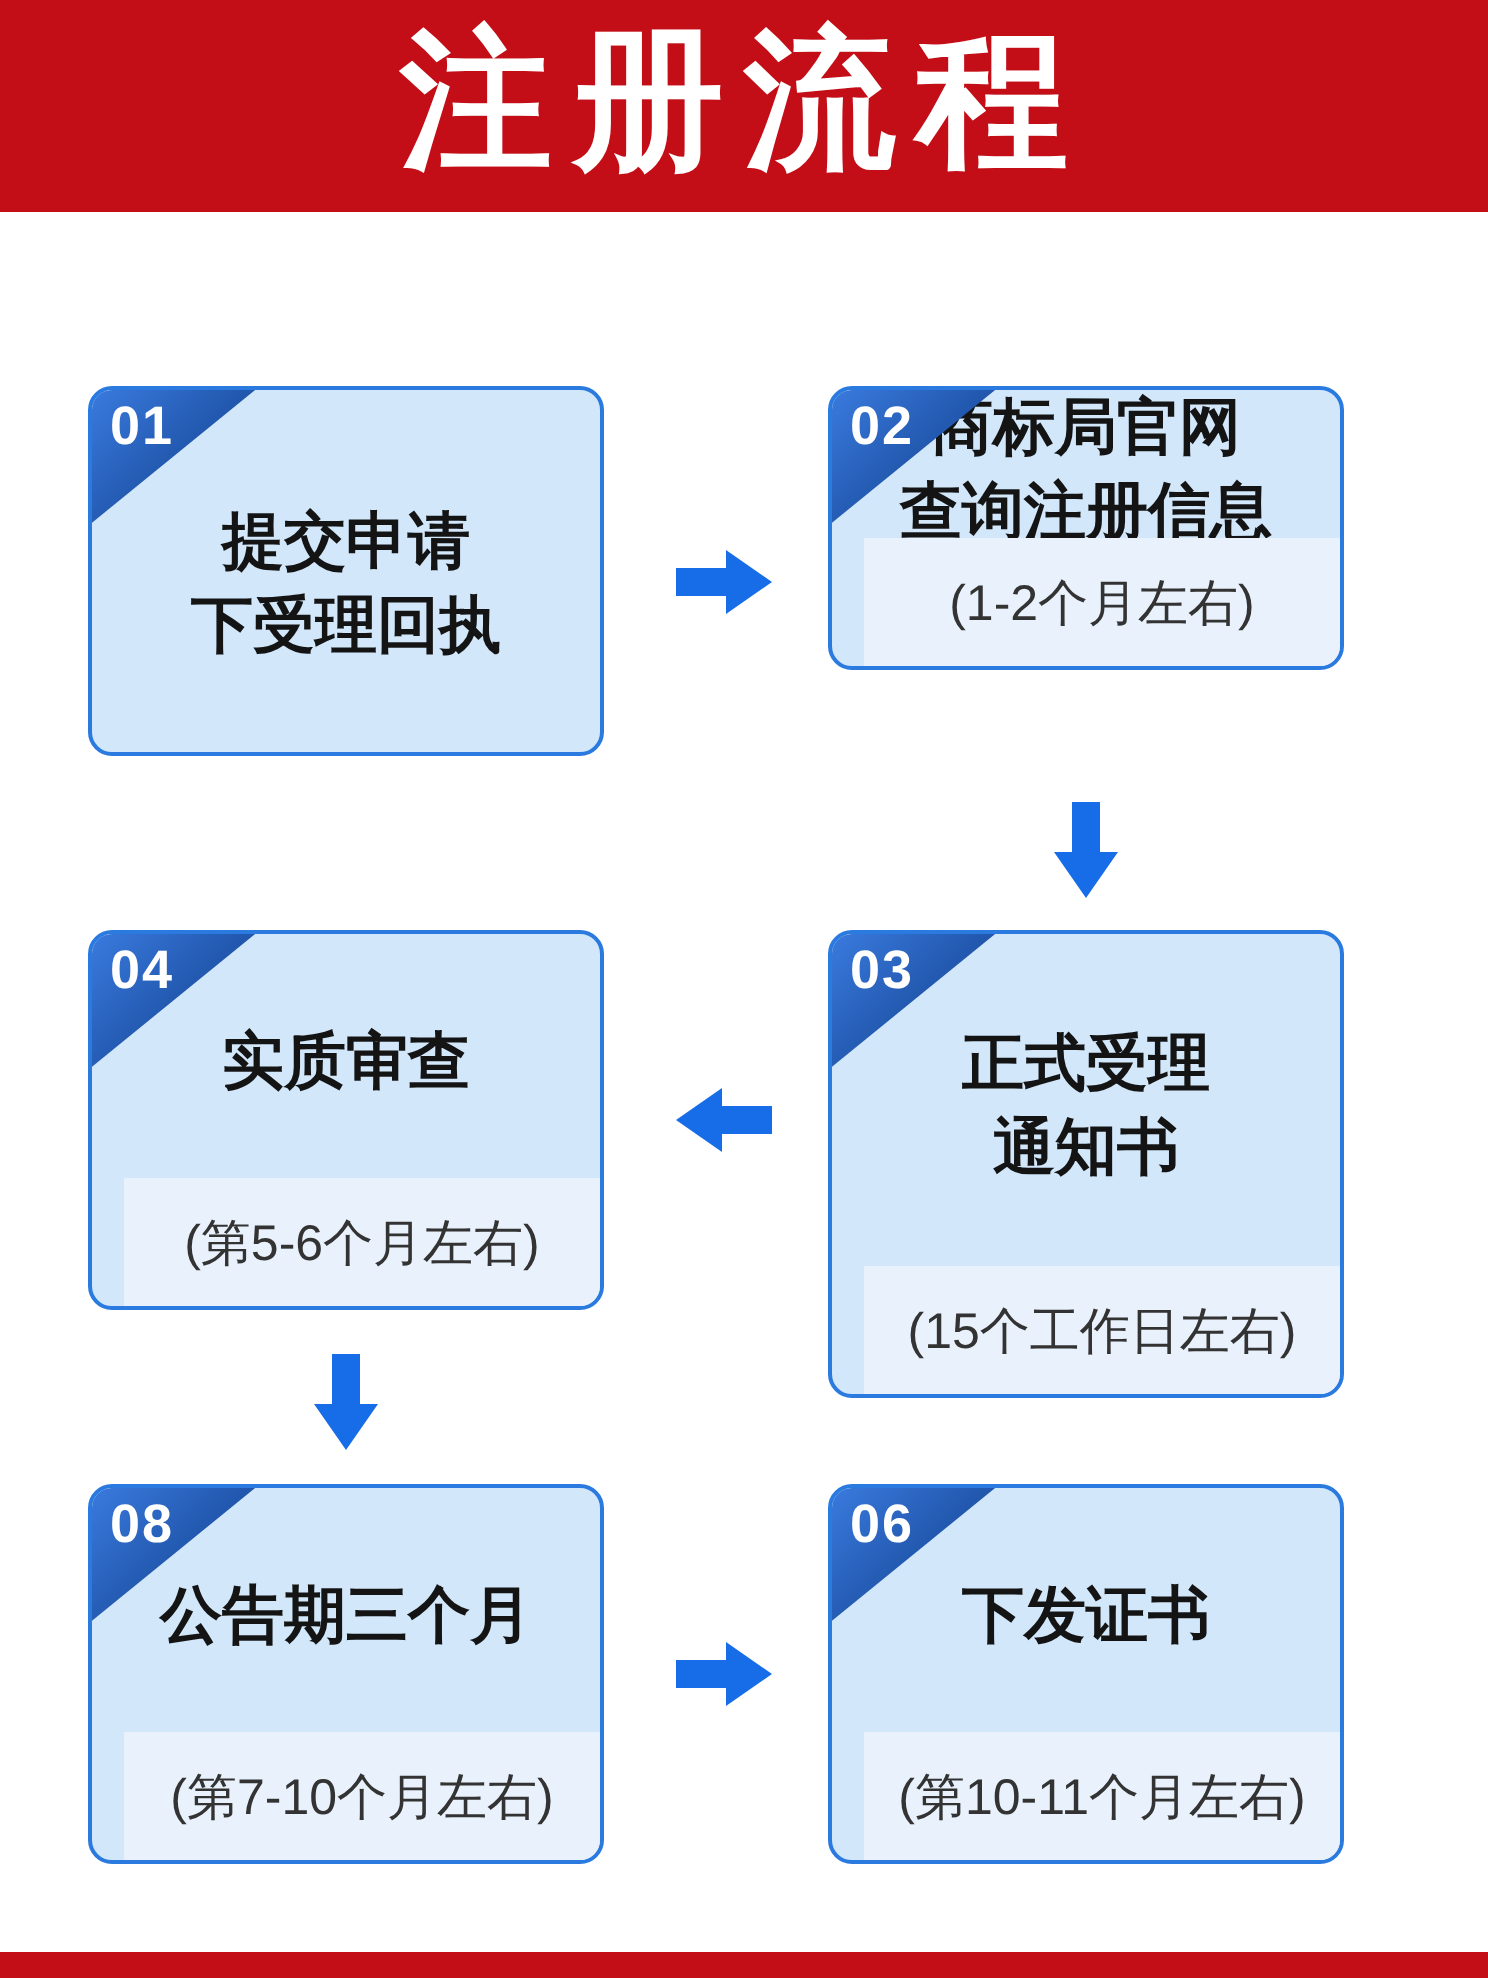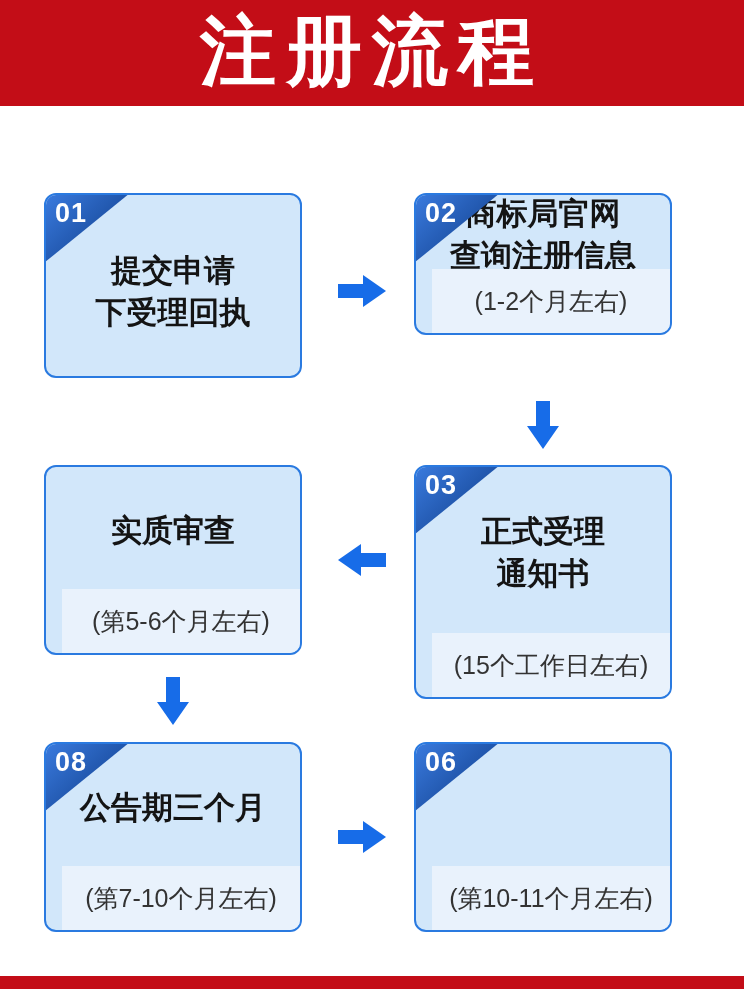--- a/index.html
+++ b/index.html
@@ -165,20 +165,23 @@
 
   <div class="arrow arrow-3">
     <svg width="52" height="38" viewBox="0 0 52 38">
       <path d="M50 12 H25 V3 L2 19 L25 35 V26 H50 Z"></path>
     </svg>
   </div>
 
   <div class="card pos-04">
     <div class="title">实质审查</div>
     <div class="note">(第5-6个月左右)</div>
+    <div class="corner">
+      <span class="num">04</span>
+    </div>
   </div>
 
   <div class="arrow arrow-4">
     <svg width="38" height="52" viewBox="0 0 38 52">
       <path d="M12 2 V27 H3 L19 50 L35 27 H26 V2 Z"></path>
     </svg>
   </div>
 
   <div class="card pos-05">
     <div class="title">公告期三个月</div>
@@ -188,20 +191,21 @@
     </div>
   </div>
 
   <div class="arrow arrow-5">
     <svg width="52" height="38" viewBox="0 0 52 38">
       <path d="M2 12 H27 V3 L50 19 L27 35 V26 H2 Z"></path>
     </svg>
   </div>
 
   <div class="card pos-06">
+    <div class="title">下发证书</div>
     <div class="note">(第10-11个月左右)</div>
     <div class="corner">
       <span class="num">06</span>
     </div>
   </div>
 
   <div class="footer-strip"></div>
 
 </div>
 

